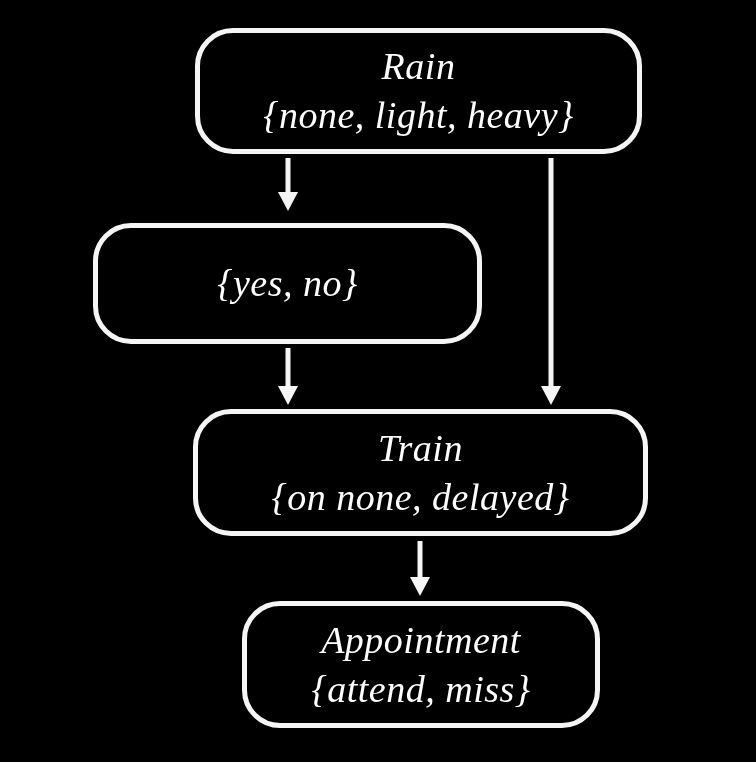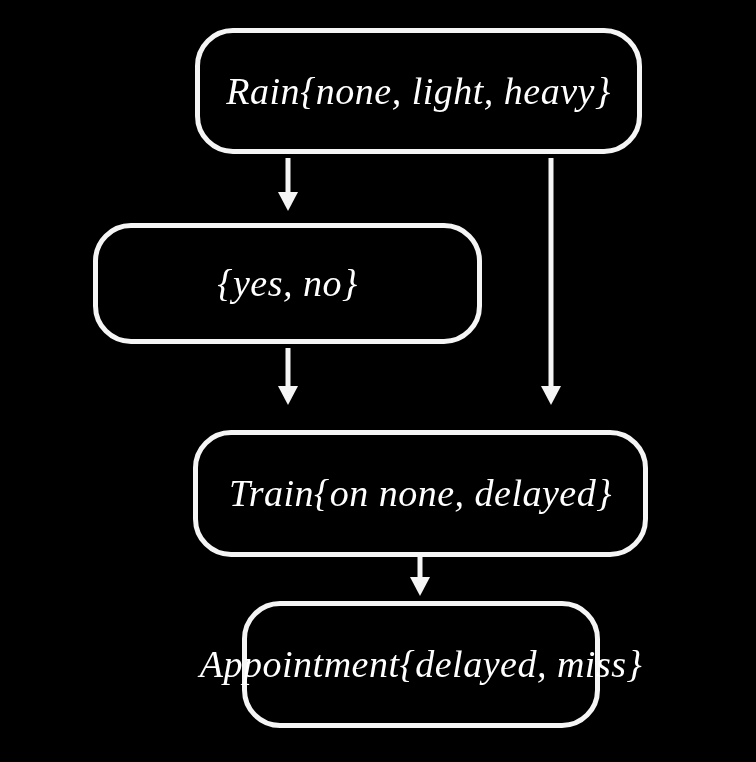--- a/index.html
+++ b/index.html
@@ -25,35 +25,35 @@
     height: 762px;
   }
   .node {
     position: absolute;
     box-sizing: border-box;
     border: 5px solid #f5f5f5;
     border-radius: 38px;
     background: #000000;
     color: #ffffff;
     display: flex;
-    flex-direction: row;
+    flex-direction: column;
     align-items: center;
     justify-content: center;
     text-align: center;
     font-style: italic;
     font-size: 38px;
     line-height: 1.28;
     letter-spacing: 0.5px;
   }
   .node-label, .node-domain {
     white-space: nowrap;
   }
   #node-rain        { left: 195px; top: 28px;  width: 447px; height: 126px; }
   #node-maintenance { left: 93px;  top: 223px; width: 389px; height: 121px; }
-  #node-train       { left: 193px; top: 430px; width: 455px; height: 127px; }
+  #node-train       { left: 193px; top: 409px; width: 455px; height: 127px; }
   #node-appointment { left: 242px; top: 601px; width: 358px; height: 127px; }
   .edge {
     stroke: #f5f5f5;
     stroke-width: 5;
     fill: none;
   }
 </style>
 </head>
 <body>
 
@@ -80,16 +80,16 @@
     <div class="node-domain">{yes, no}</div>
   </div>
 
   <div class="node" id="node-train">
     <div class="node-label">Train</div>
     <div class="node-domain">{on none, delayed}</div>
   </div>
 
   <div class="node" id="node-appointment">
     <div class="node-label">Appointment</div>
-    <div class="node-domain">{delayed, miss}</div>
+    <div class="node-domain">{attend, miss}</div>
   </div>
 
 </div>
 
 </body></html>

